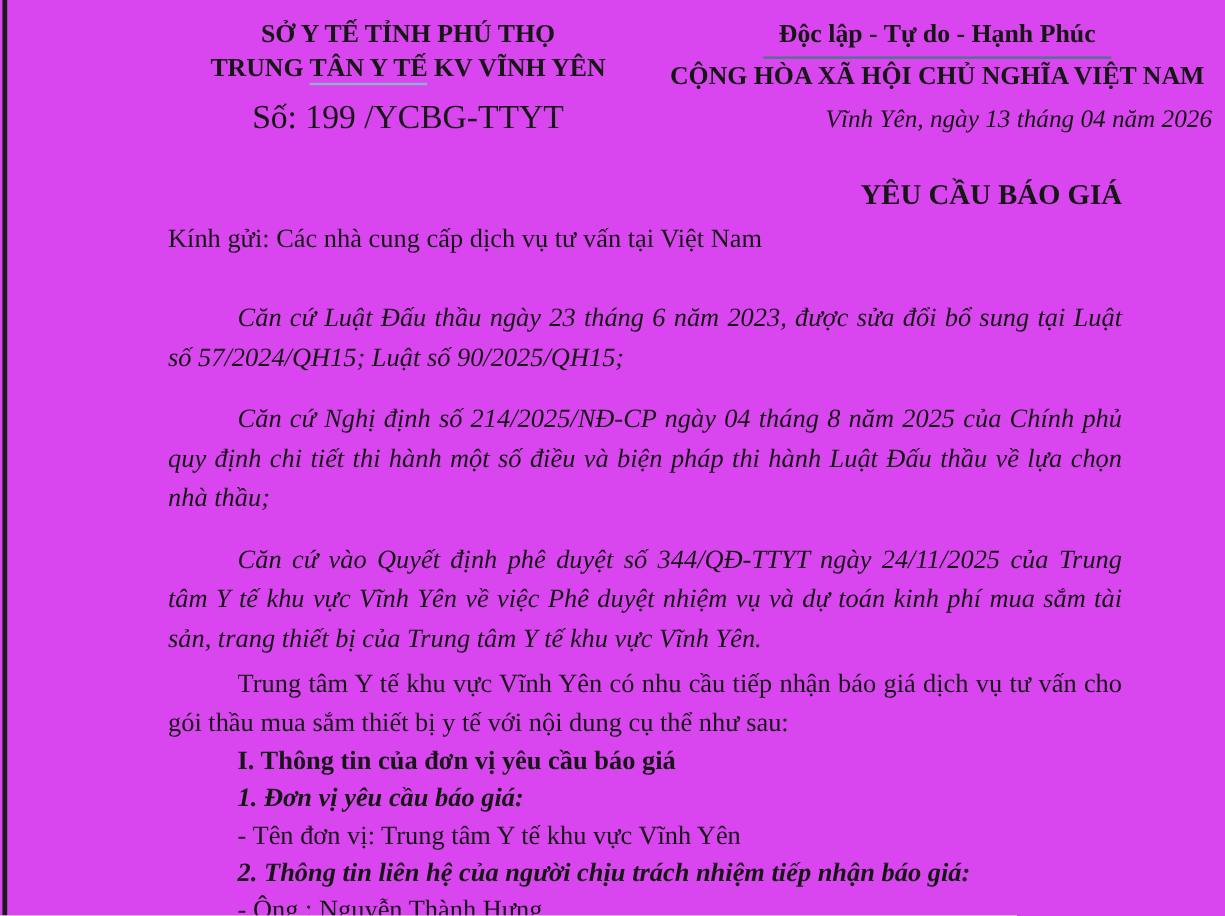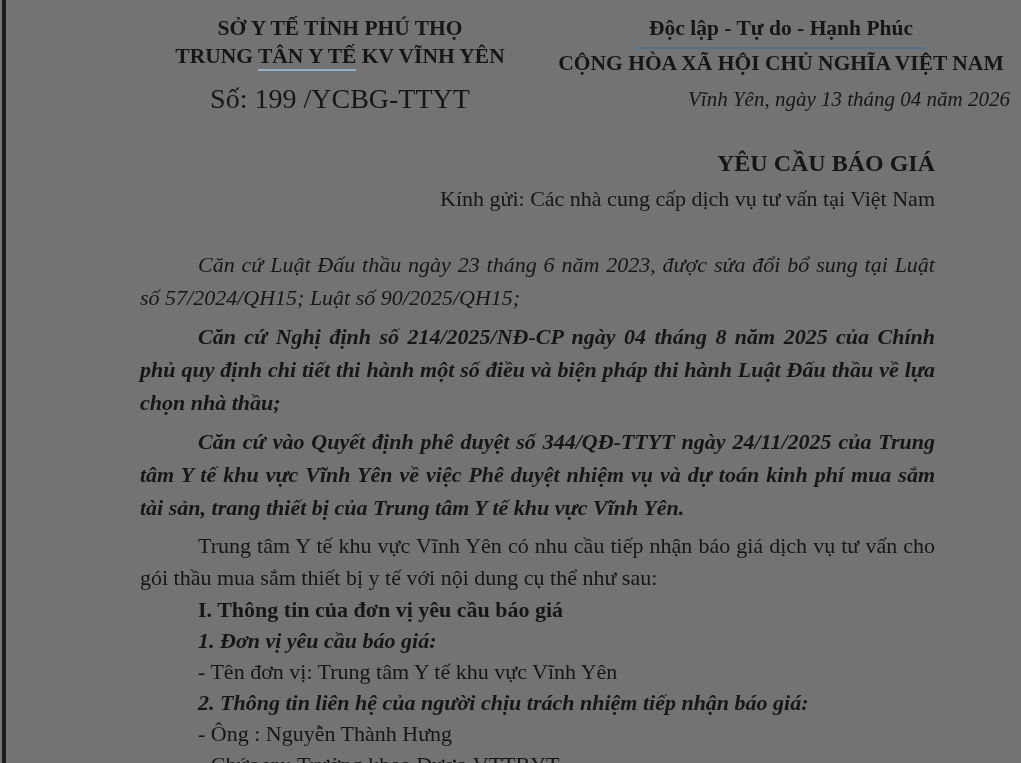--- a/index.html
+++ b/index.html
@@ -5,21 +5,21 @@
   :root{
     --left-underline:#8fb0cd;
     --motto-underline:#54728f;
     --text:#161616;
     --border:#1b1b1b;
   }
   html,body{margin:0;padding:0;background:#ffffff;}
   .page{
     position:relative;
     width:1021px;height:763px;
-    background:#737373;
+    background:#d946ef;
     font-family:"Liberation Serif", serif;
     color:var(--text);
     overflow:hidden;
   }
   .left-rule{
     position:absolute;left:2px;top:0;width:4px;height:100%;
     background:var(--border);
   }
   
   .hdr-col-left{
@@ -48,28 +48,28 @@
     text-align:right;padding-right:2px;white-space:nowrap;
   }
   
   .content{
     position:absolute;top:140px;left:140px;width:795px;padding-top:8px;
   }
   .title{
     text-align:right;font-size:24px;font-weight:bold;line-height:30px;
   }
   .salutation{
-    text-align:right;font-size:22px;line-height:30px;margin-top:6px;
+    text-align:left;font-size:22px;line-height:30px;margin-top:6px;
   }
   .legal-p{
     margin:0;font-size:22px;font-style:italic;text-align:justify;
     text-indent:58px;line-height:33px;
   }
   .legal-p.first{margin-top:34px;}
-  .legal-p + .legal-p{margin-top:6px;font-weight:bold;}
+  .legal-p + .legal-p{margin-top:18px;}
   .intro-p{
     margin:6px 0 0 0;font-size:22px;text-align:justify;
     text-indent:58px;line-height:32px;
   }
   .info-line{
     font-size:22px;line-height:31px;padding-left:58px;
   }
   .info-line.bold{font-weight:bold;}
   .info-line.bold-italic{font-weight:bold;font-style:italic;}
 </style>

